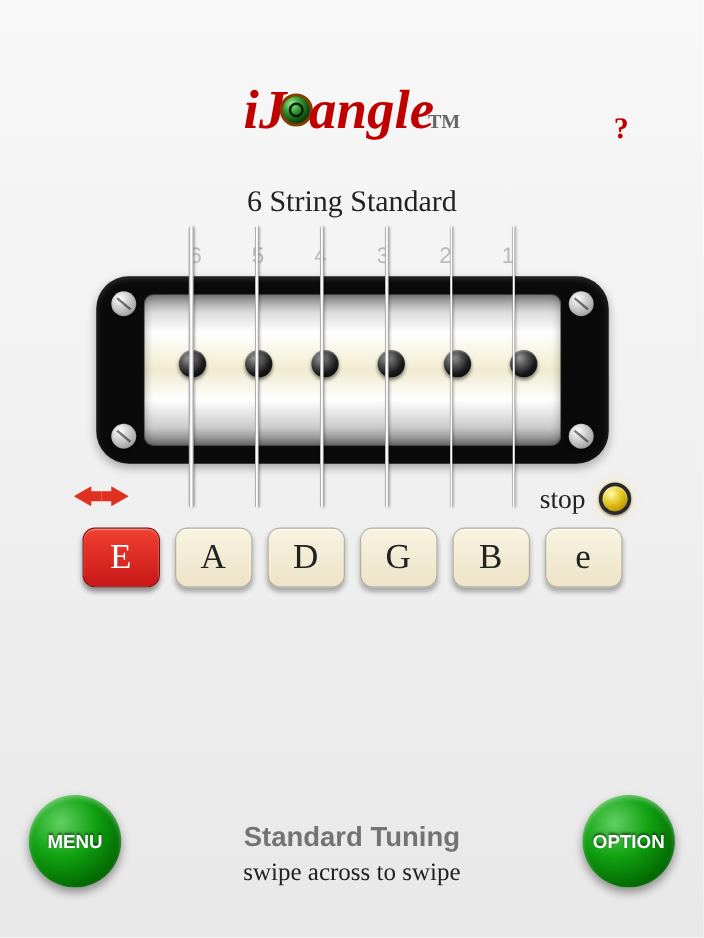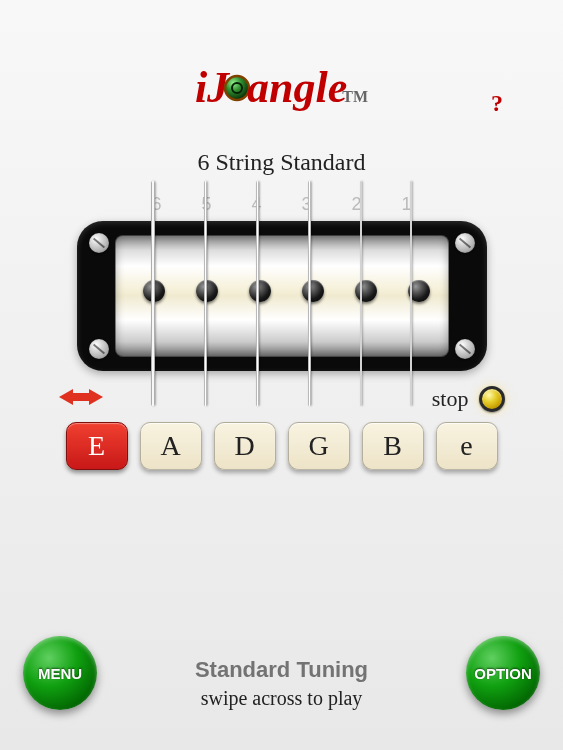--- a/index.html
+++ b/index.html
@@ -311,17 +311,17 @@
   <div class="note-btn">G</div>
   <div class="note-btn">B</div>
   <div class="note-btn">e</div>
 </div>
 
 <div class="footer">
   <button class="round-btn">MENU</button>
   <div class="footer-center">
     <div class="tuning-name">Standard Tuning</div>
     <div class="swipe-hint">
-      <span>swipe </span><b>across</b><span>  to play</span>
+      <span>swipe </span><b>across</b><span>  to swipe</span>
     </div>
   </div>
   <button class="round-btn">OPTION</button>
 </div>
 
 </body></html>

